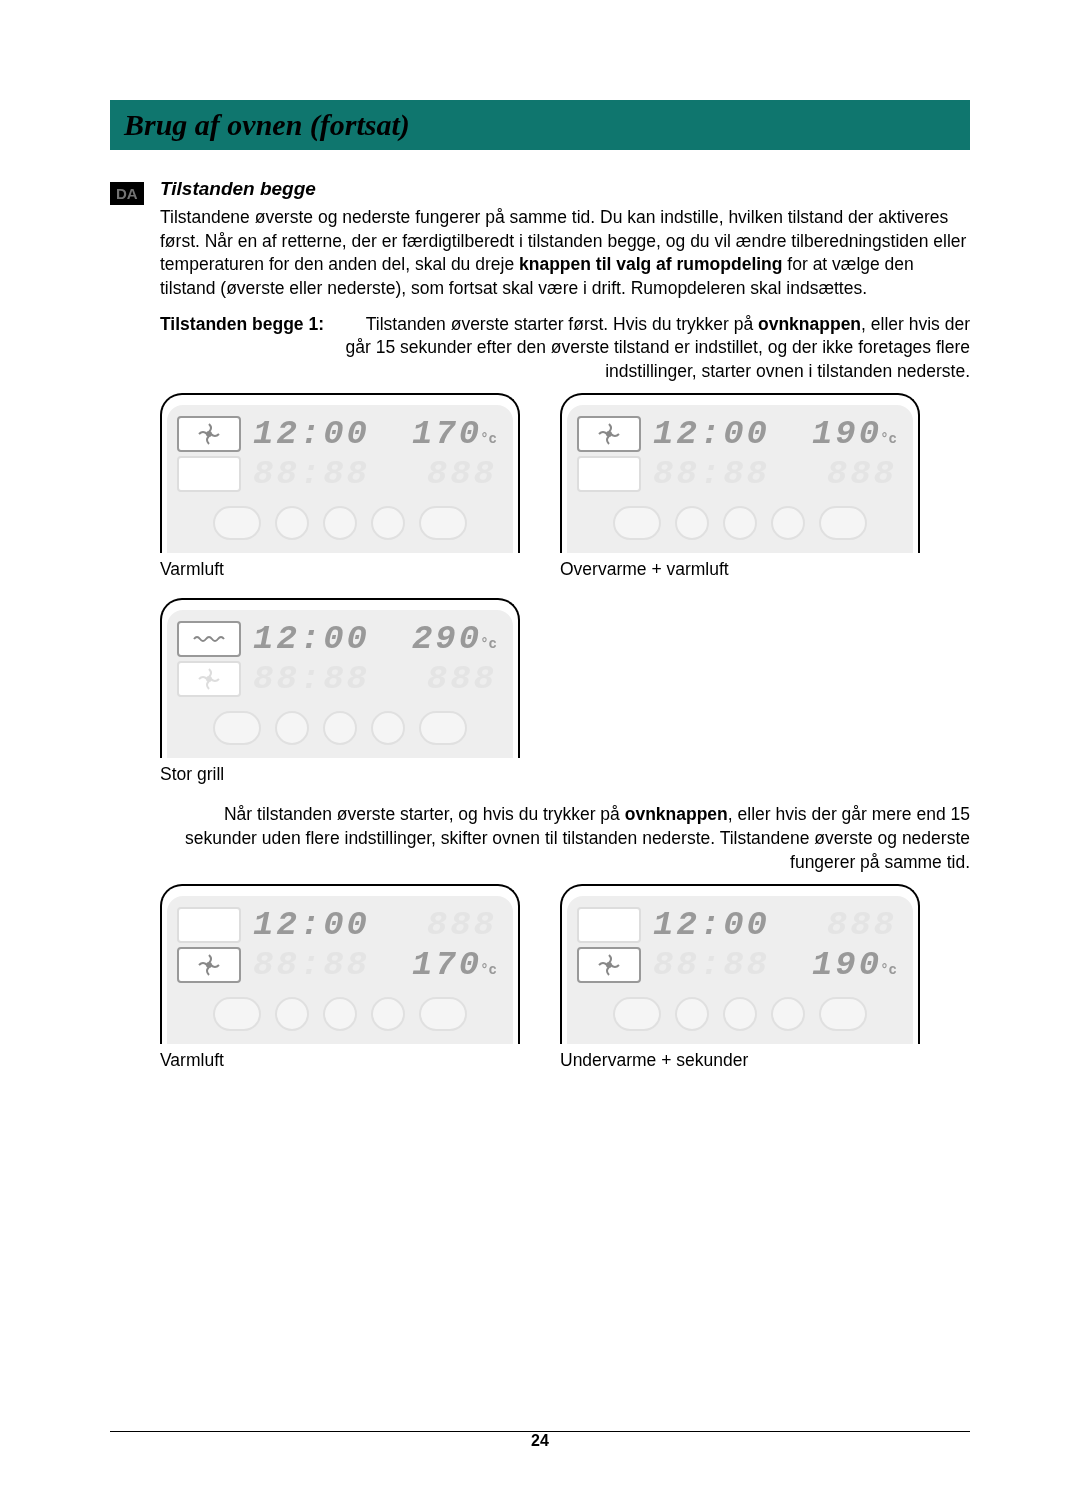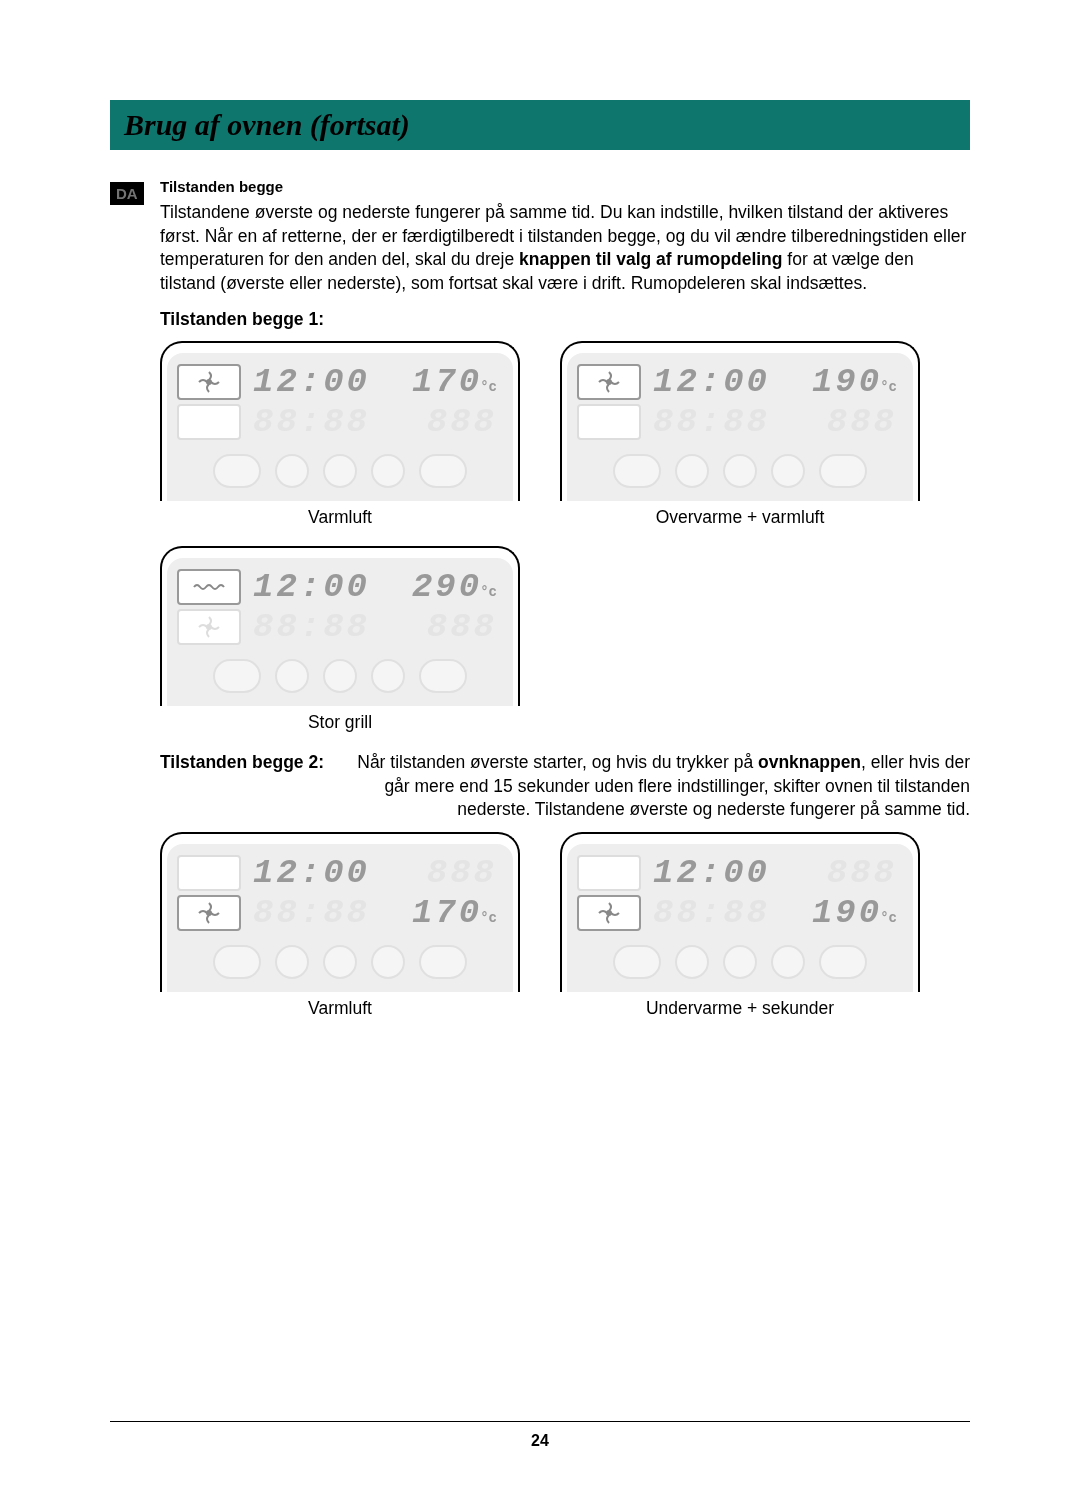--- a/index.html
+++ b/index.html
@@ -32,21 +32,22 @@
     color: #737373;
     font-size: 15px;
     padding: 3px 6px;
     font-weight: bold;
   }
   .content {
     margin-left: 50px;
   }
   .section-title {
     font-weight: bold;
-    font-size: 15px;
+    font-style: italic;
+    font-size: 19px;
     margin-bottom: 6px;
   }
   .body-text {
     font-size: 17.5px;
     line-height: 1.35;
     margin-bottom: 4px;
   }
   .mode-block {
     display: flex;
     gap: 20px;
@@ -58,21 +59,21 @@
   .mode-label { font-weight: bold; white-space: nowrap; }
   .mode-text { flex: 1; }
   .panels-row {
     display: flex;
     gap: 40px;
     margin: 8px 0 18px 0;
   }
   .panel-col {
     display: flex;
     flex-direction: column;
-    align-items: center;
+    align-items: flex-start;
     gap: 6px;
   }
   .panel {
     width: 360px;
     height: 160px;
     border: 2.5px solid #000;
     border-bottom: none;
     border-radius: 22px 22px 0 0;
     background: #fff;
     position: relative;
@@ -157,21 +158,20 @@
   .panel-caption {
     font-size: 17.5px;
   }
   .page-footer {
     position: absolute;
     bottom: 50px;
     left: 110px;
     right: 110px;
     text-align: center;
     border-top: 1px solid #000;
-    padding-top: 10px;
     font-size: 16px;
     font-weight: bold;
   }
 </style>
 </head>
 <body>
 
 <div class="header-band">
   <h1>Brug af ovnen (fortsat)</h1>
 </div>
@@ -179,20 +179,21 @@
 <div class="lang-tag">DA</div>
 
 <div class="content">
 
   <div class="section-title">Tilstanden begge</div>
 
   <p class="body-text">Tilstandene øverste og nederste fungerer på samme tid. Du kan indstille, hvilken tilstand der aktiveres først. Når en af retterne, der er færdigtilberedt i tilstanden begge, og du vil ændre tilberedningstiden eller temperaturen for den anden del, skal du dreje <b>knappen til valg af rumopdeling</b> for at vælge den tilstand (øverste eller nederste), som fortsat skal være i drift. Rumopdeleren skal indsættes.</p>
 
   <div class="mode-block">
     <span class="mode-label">Tilstanden begge 1:</span>
+    <span class="mode-text">Tilstanden øverste starter først. Hvis du trykker på <b>ovnknappen</b>, eller hvis der går 15 sekunder efter den øverste tilstand er indstillet, og der ikke foretages flere indstillinger, starter ovnen i tilstanden nederste.</span>
   </div>
 
   <div class="panels-row">
     <div class="panel-col">
       <div class="panel">
         <div class="panel-inner">
           <div class="panel-display">
             <div class="mode-icons">
               <div class="mode-icon-box fan-icon">
                 <svg viewBox="0 0 24 24">
@@ -298,21 +299,20 @@
             <div class="ctrl"></div>
             <div class="ctrl wide"></div>
           </div>
         </div>
       </div>
       <div class="panel-caption">Stor grill</div>
     </div>
   </div>
 
   <div class="mode-block">
-    <span class="mode-label">Tilstanden begge 2:</span>
     <span class="mode-text">Når tilstanden øverste starter, og hvis du trykker på <b>ovnknappen</b>, eller hvis der går mere end 15 sekunder uden flere indstillinger, skifter ovnen til tilstanden nederste. Tilstandene øverste og nederste fungerer på samme tid.</span>
   </div>
 
   <div class="panels-row">
     <div class="panel-col">
       <div class="panel">
         <div class="panel-inner">
           <div class="panel-display">
             <div class="mode-icons">
               <div class="mode-icon-box dim"></div>

